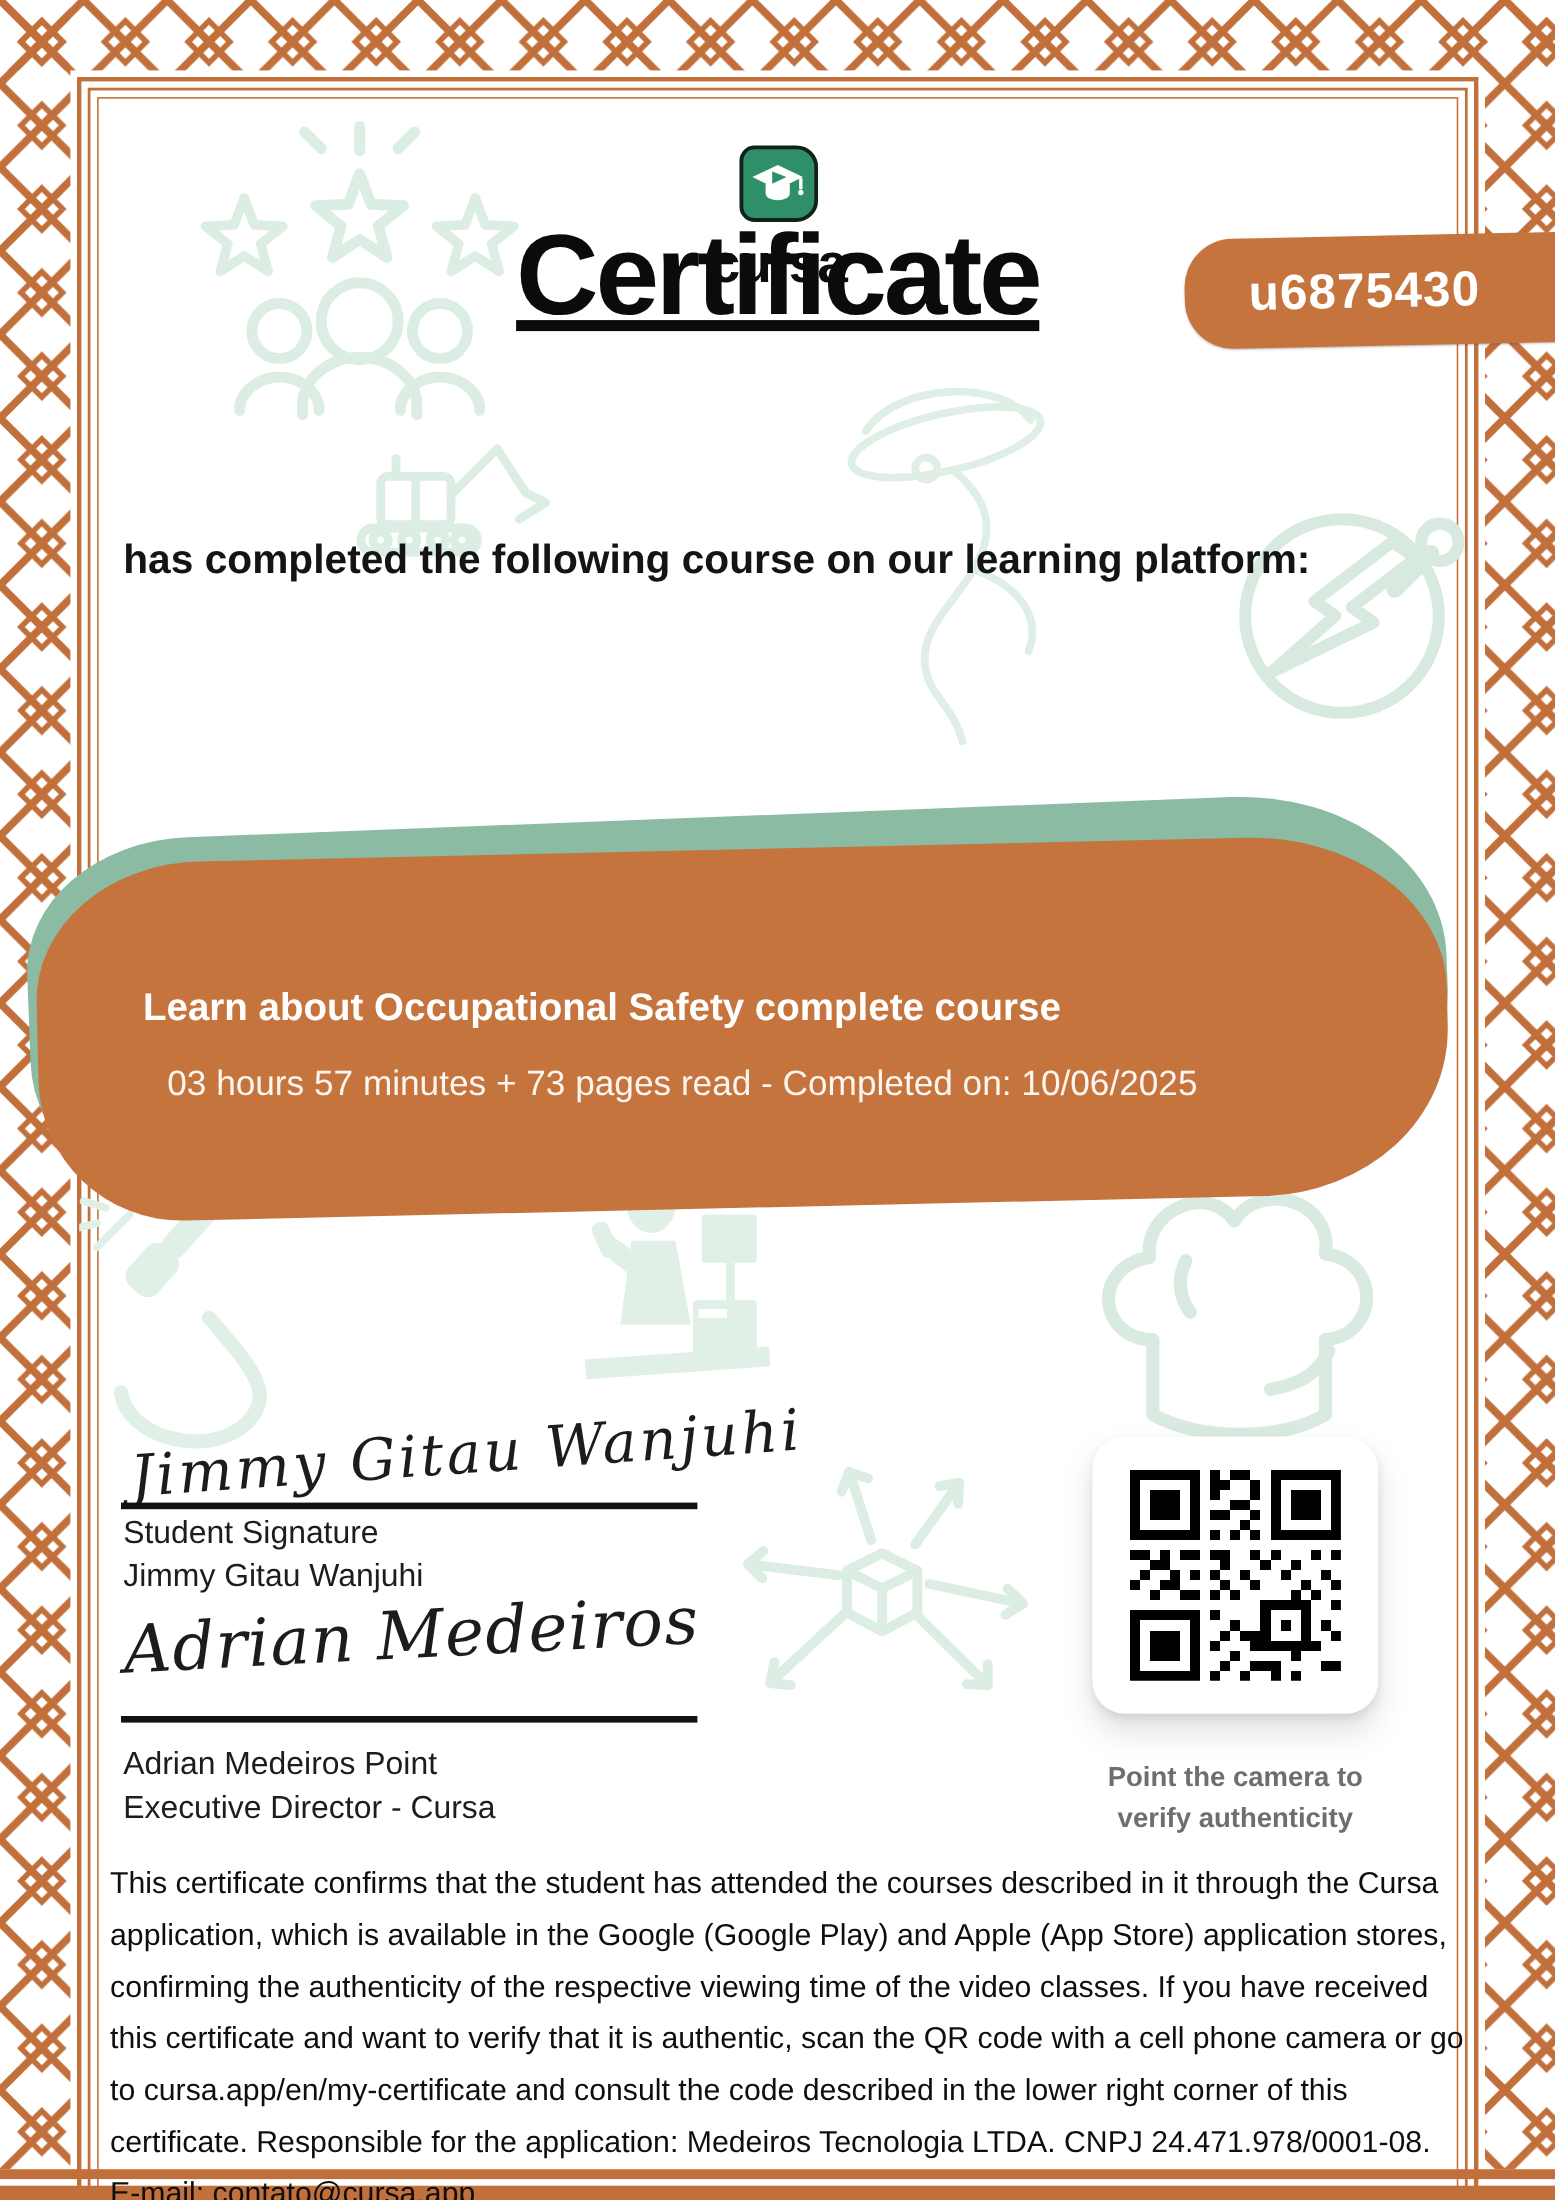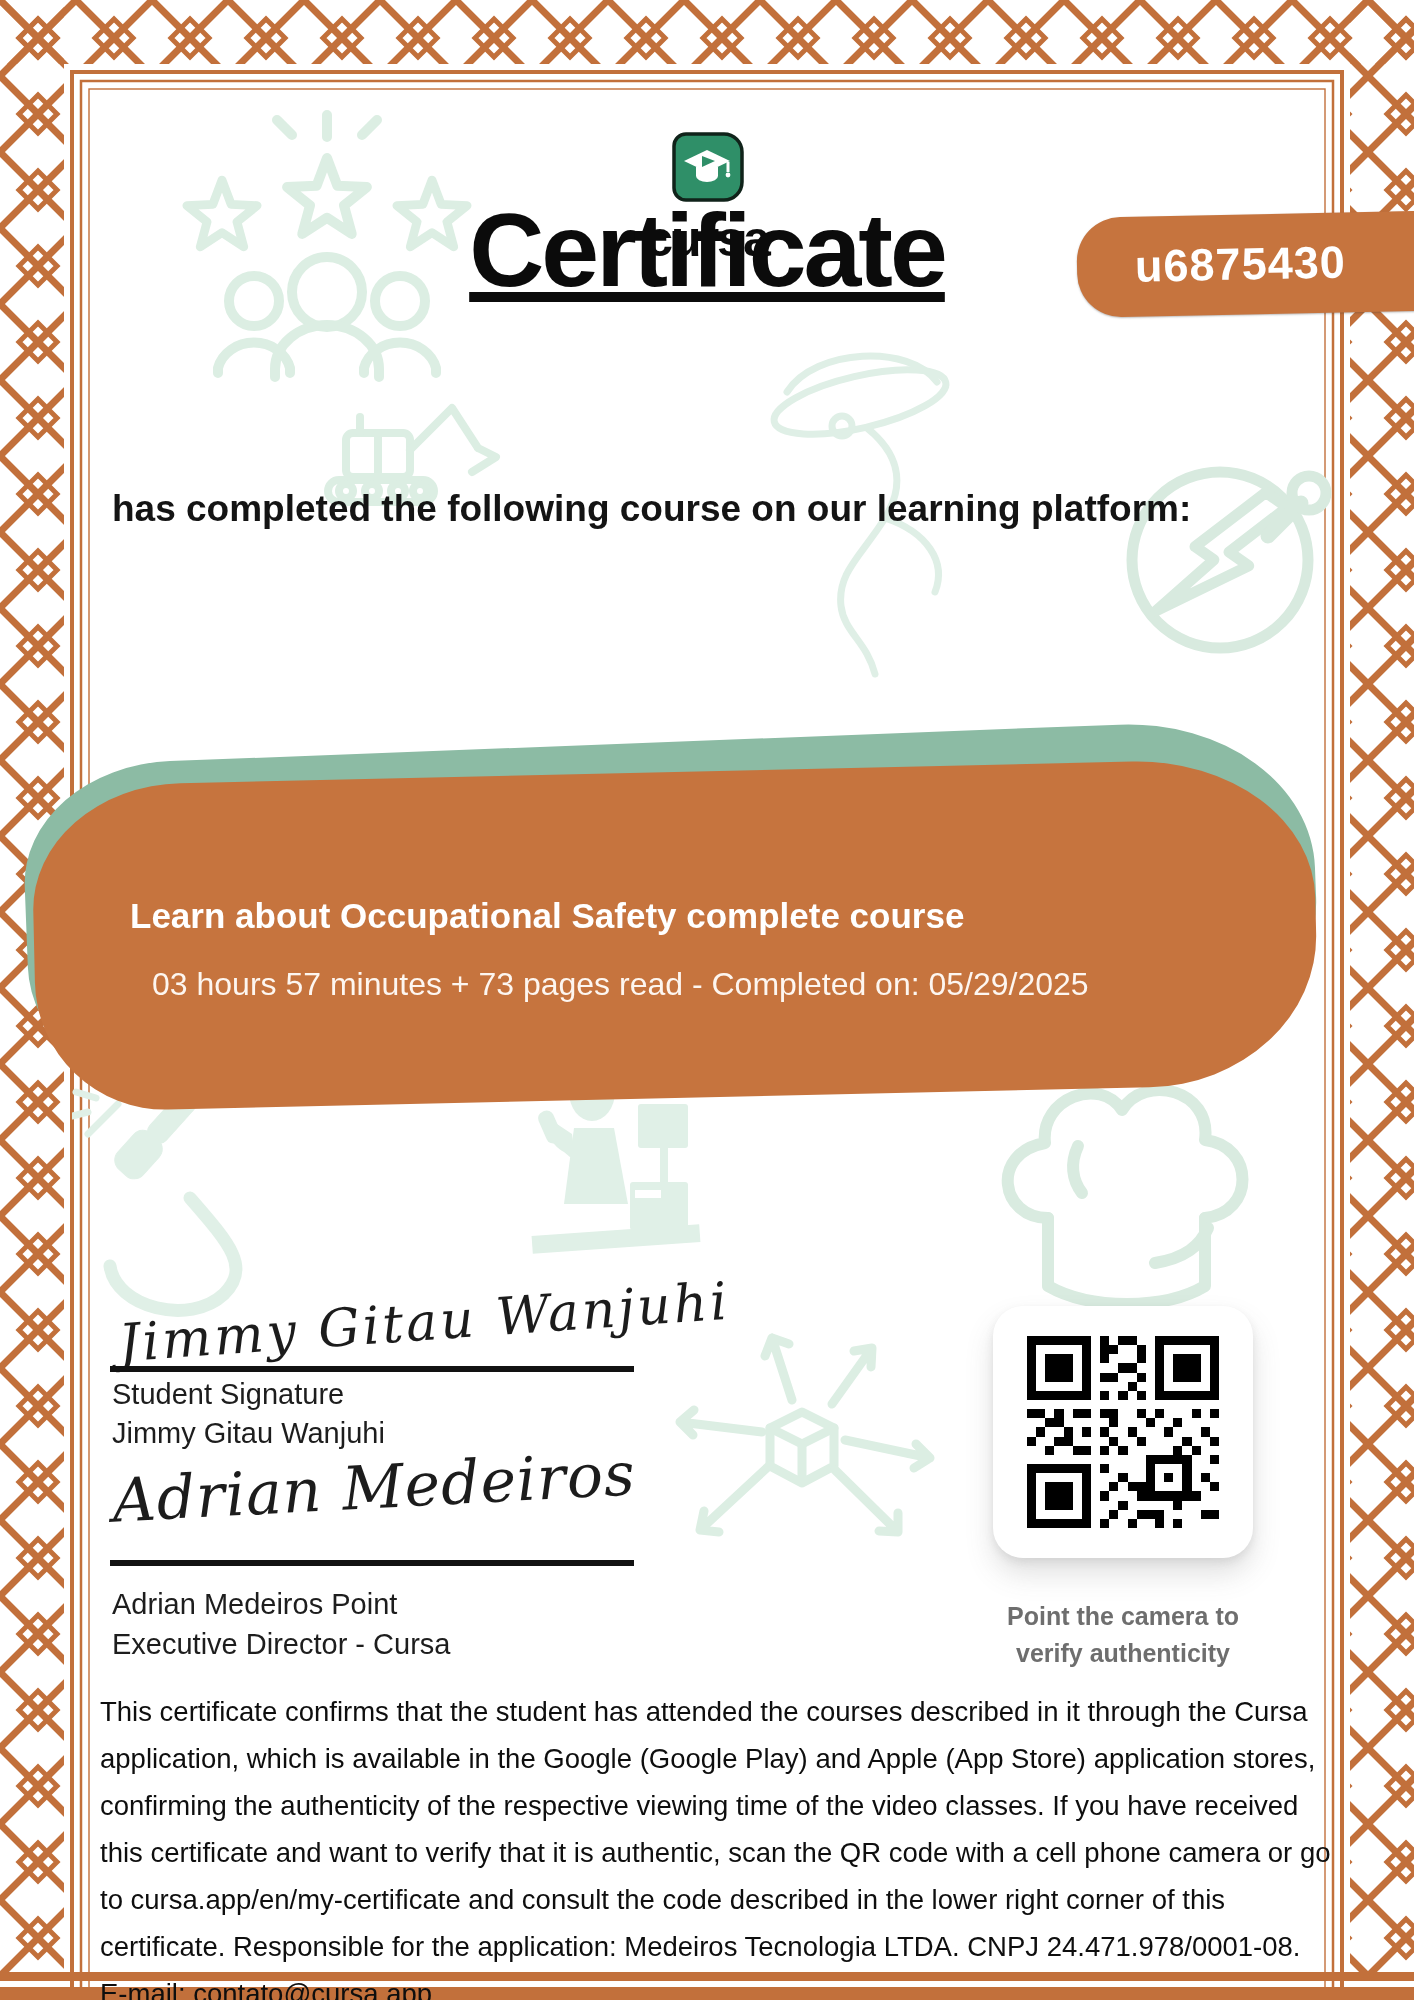--- a/index.html
+++ b/index.html
@@ -210,21 +210,21 @@
 
   <div class="id-badge">
     <span>u6875430</span>
   </div>
 
   <div class="certify-line2">has completed the following course on our learning platform:</div>
 
   <div class="blob-teal"></div>
   <div class="blob-orange"></div>
   <div class="course-title">Learn about Occupational Safety complete course</div>
-  <div class="course-meta">03 hours 57 minutes + 73 pages read - Completed on: 05/29/2025</div>
+  <div class="course-meta">03 hours 57 minutes + 73 pages read - Completed on: 10/06/2025</div>
 
   <div class="abs sig-script sig1">Jimmy Gitau Wanjuhi</div>
   <div class="sig-line" style="top:1366px;"></div>
   <div class="sig-label" style="top:1378px;">Student Signature</div>
   <div class="sig-label" style="top:1417px;">Jimmy Gitau Wanjuhi</div>
 
   <div class="abs sig-script sig2">Adrian Medeiros</div>
   <div class="sig-line" style="top:1560px;"></div>
   <div class="sig-label" style="top:1588px;">Adrian Medeiros Point</div>
   <div class="sig-label" style="top:1628px;">Executive Director - Cursa</div>

